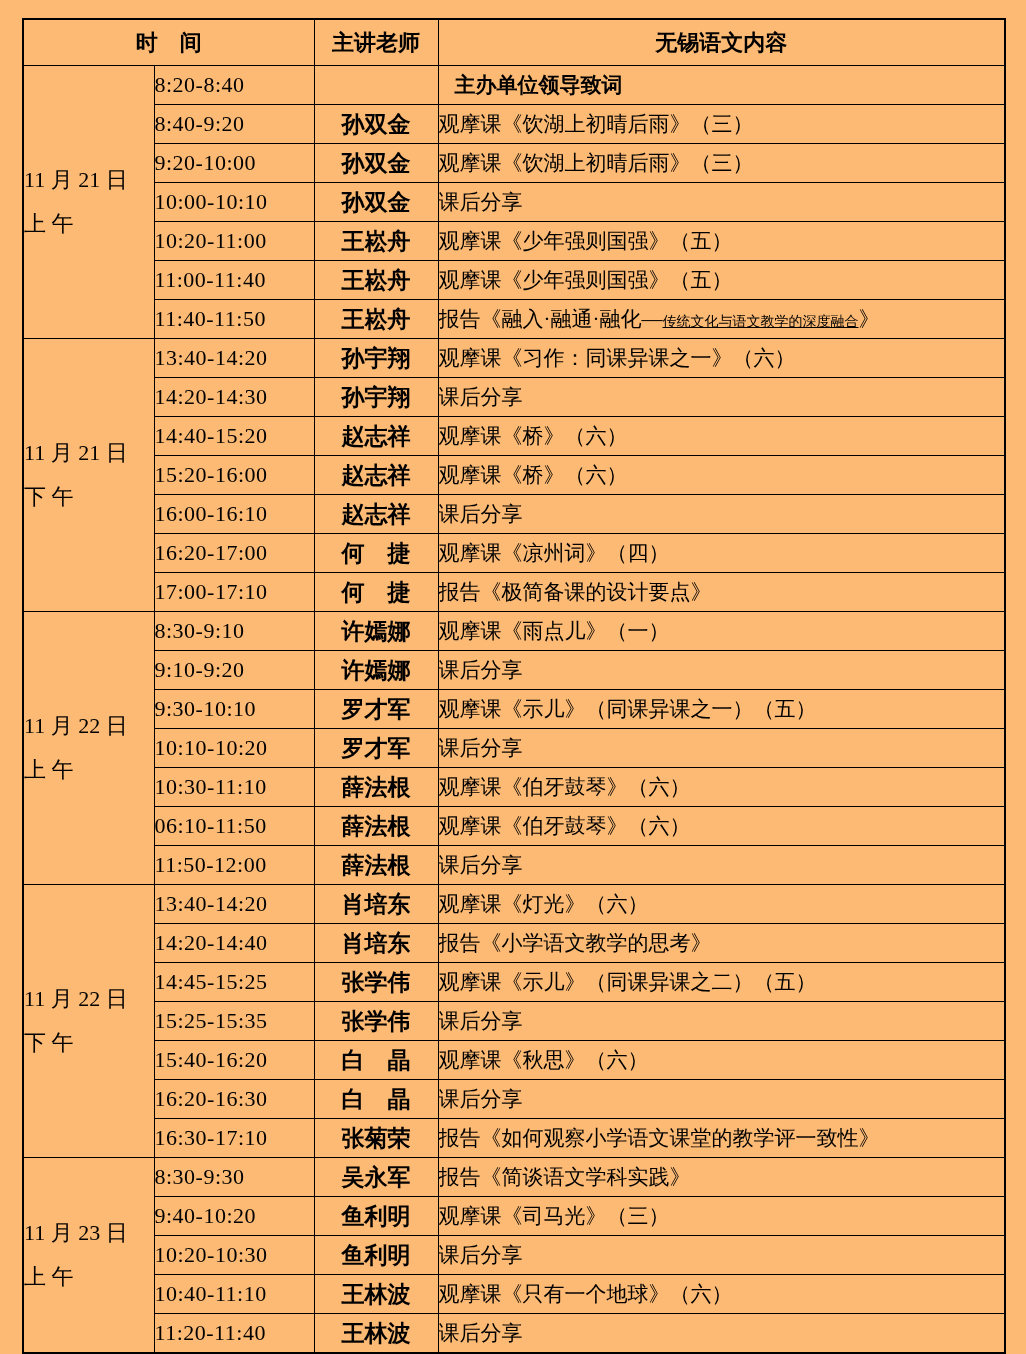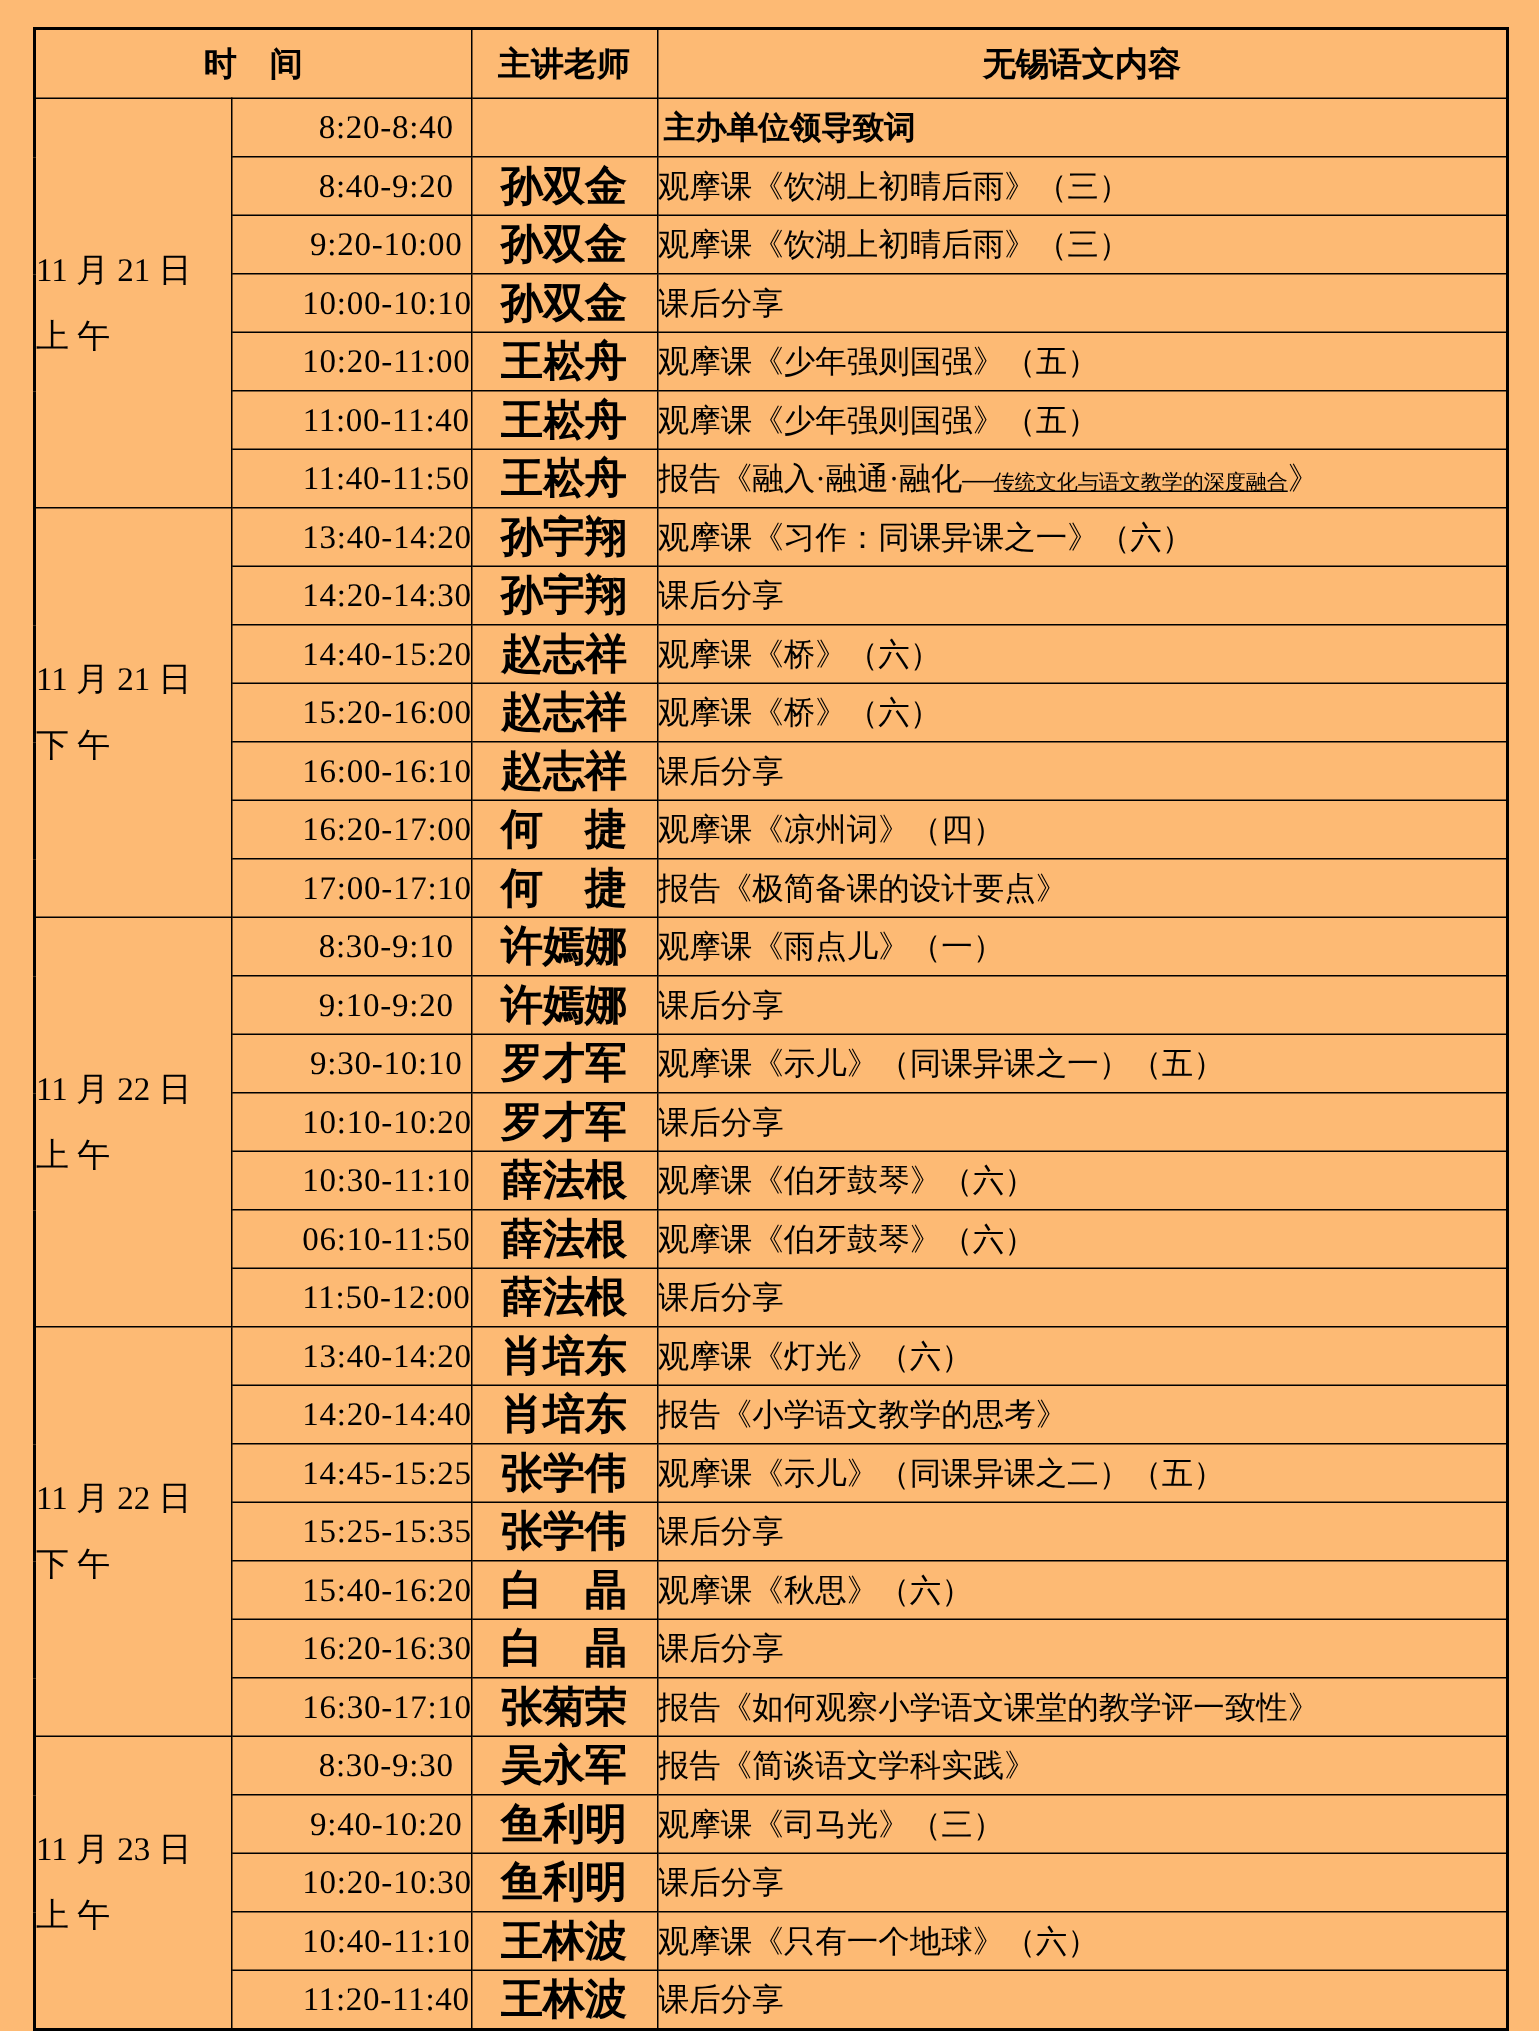--- a/index.html
+++ b/index.html
@@ -40,37 +40,35 @@
     text-align: center;
   }
   td { height: 38px; font-size: 21px; }
   td.date-cell {
     text-align: left;
     font-size: 22px;
     line-height: 2.0;
     font-weight: normal;
   }
   td.time-cell {
-    text-align: center;
     font-size: 22px;
     letter-spacing: 0.5px;
-    padding-left: 47px;
   }
   td.teacher-cell {
     text-align: center;
     font-weight: bold;
-    font-size: 28px;
+    font-size: 23px;
   }
   td.content-cell {
     text-align: left;
     font-size: 21px;
   }
   td.content-cell.bold-content {
     font-weight: bold;
-    padding-left: 4px;
+    padding-left: 16px;
   }
   span.small-part { font-size: 14px; text-decoration: underline; }
 </style>
 </head>
 <body>
 
 <div class="page">
   <table class="schedule">
     <colgroup>
       <col class="c-date">

